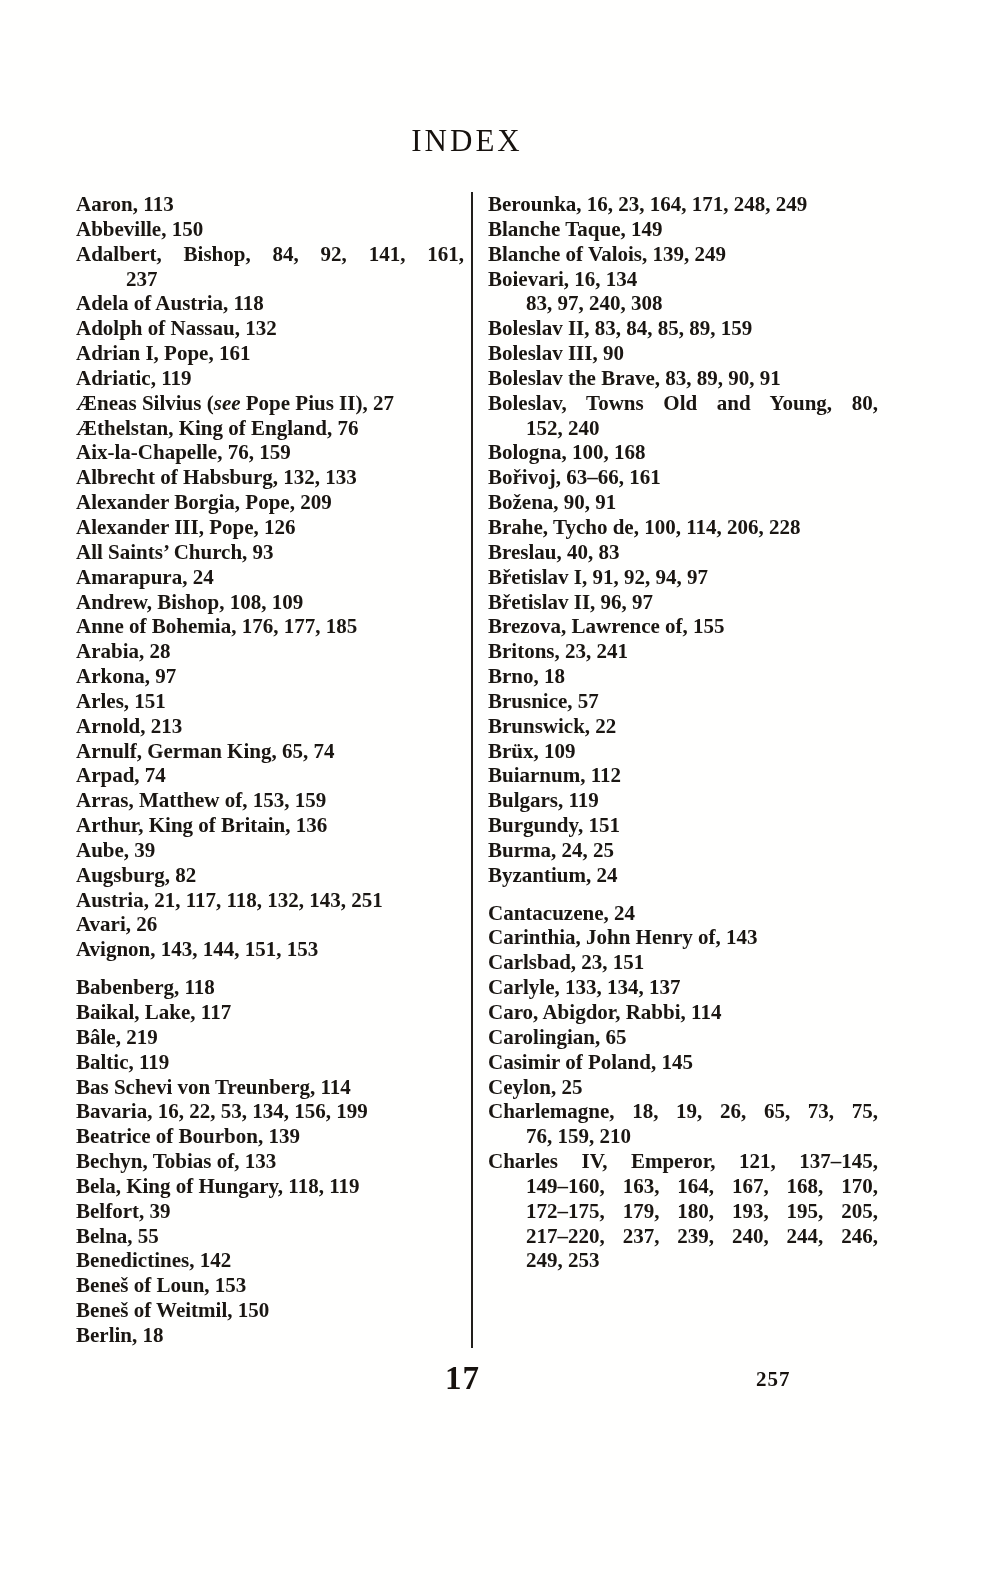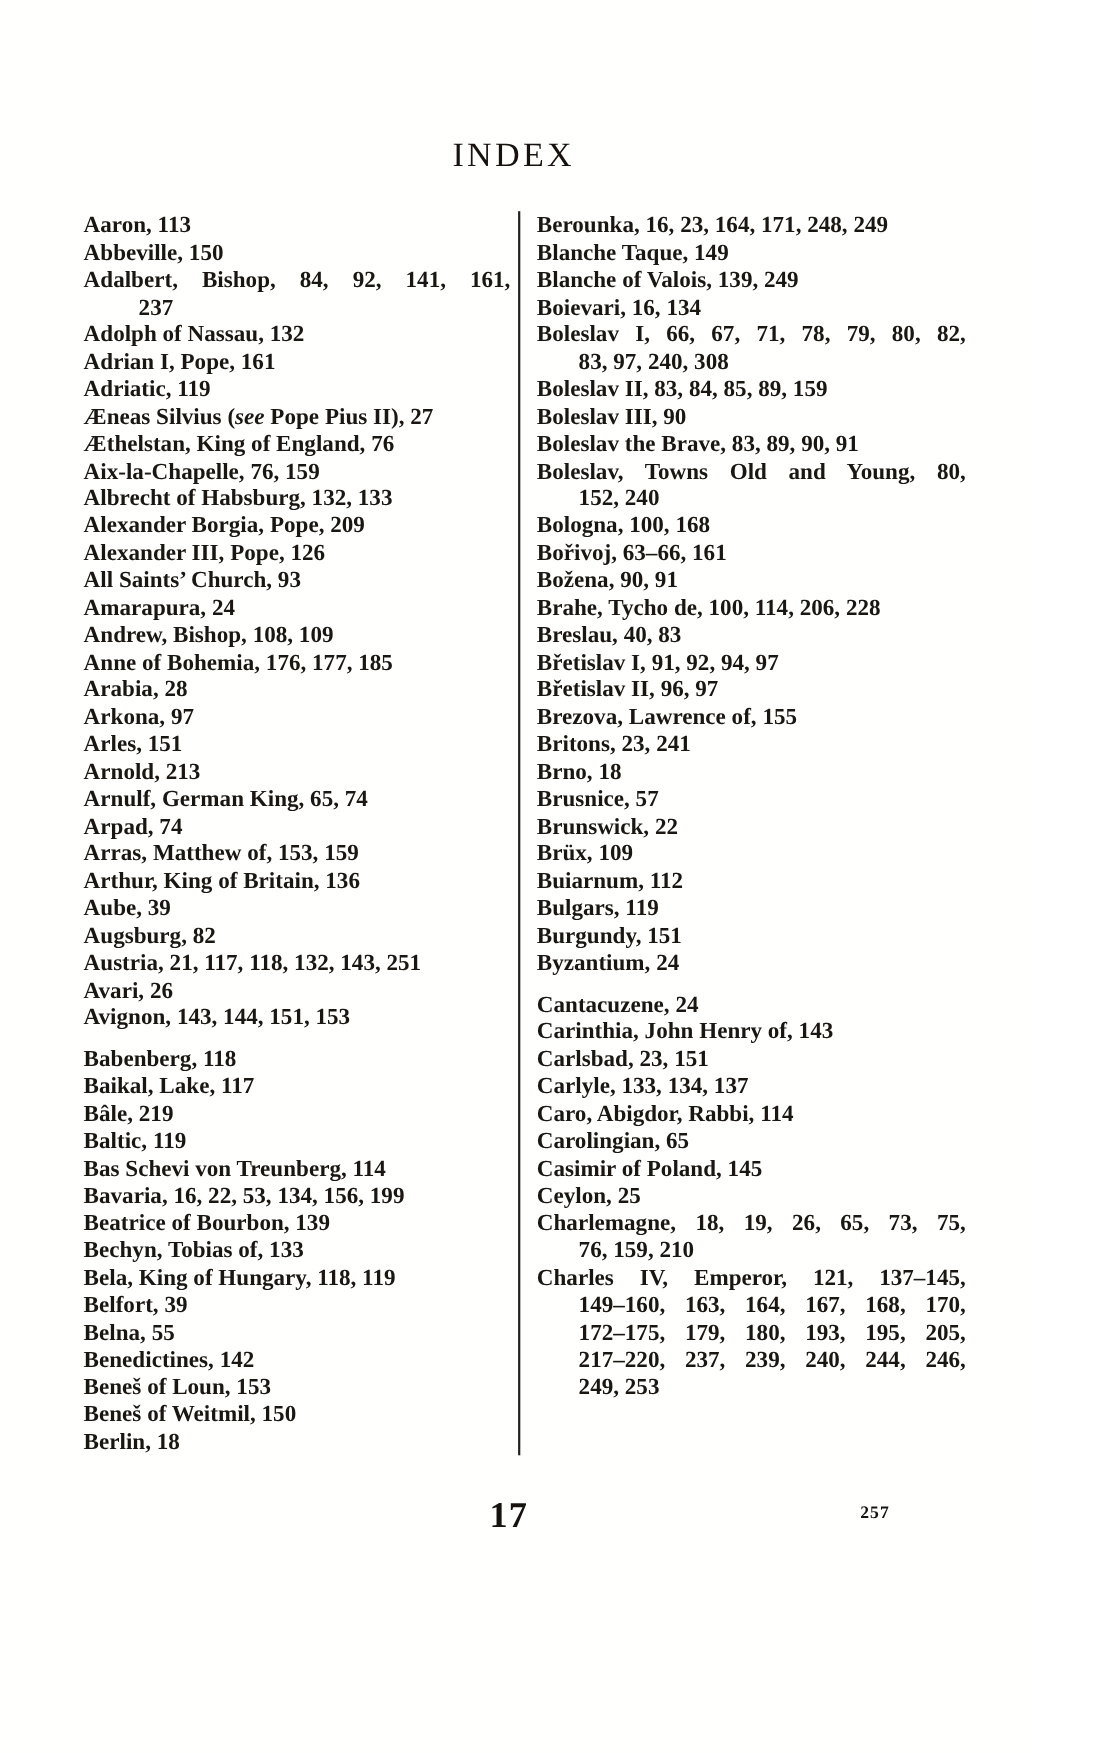--- a/index.html
+++ b/index.html
@@ -27,37 +27,38 @@
   .entry.just{white-space:normal;text-align:justify;text-align-last:justify;}
   .col.left .entry.cont{padding-left:50px;}
   .col.right .entry.cont{padding-left:38px;}
   .entry.gap{margin-top:13px;}
   .it{font-style:italic;}
   .sig{
     position:absolute;left:445px;top:1360px;
     font-size:33px;font-weight:bold;color:#17120e;letter-spacing:1px;
   }
   .pageno{
-    position:absolute;left:782px;top:1367px;
-    font-size:16px;font-weight:bold;color:#17120e;letter-spacing:1px;
+    position:absolute;left:756px;top:1367px;
+    font-size:21px;font-weight:bold;color:#17120e;letter-spacing:1px;
   }
 </style>
 </head>
 <body>
 
 <div class="page">
 
   <h1 class="title">INDEX</h1>
 
   <div class="columns">
     <div class="col left">
         <div class="entry">Aaron, 113</div>
         <div class="entry">Abbeville, 150</div>
         <div class="entry just">Adalbert, Bishop, 84, 92, 141, 161,</div>
         <div class="entry cont">237</div>
+        <div class="entry">Adela of Austria, 118</div>
         <div class="entry">Adolph of Nassau, 132</div>
         <div class="entry">Adrian I, Pope, 161</div>
         <div class="entry">Adriatic, 119</div>
         <div class="entry"><span>Æneas Silvius (</span><span class="it">see</span><span> Pope Pius II), 27</span></div>
         <div class="entry">Æthelstan, King of England, 76</div>
         <div class="entry">Aix-la-Chapelle, 76, 159</div>
         <div class="entry">Albrecht of Habsburg, 132, 133</div>
         <div class="entry">Alexander Borgia, Pope, 209</div>
         <div class="entry">Alexander III, Pope, 126</div>
         <div class="entry">All Saints’ Church, 93</div>
@@ -92,21 +93,20 @@
         <div class="entry">Beneš of Loun, 153</div>
         <div class="entry">Beneš of Weitmil, 150</div>
         <div class="entry">Berlin, 18</div>
       </div>
     <div class="divider"></div>
     <div class="col right">
         <div class="entry">Berounka, 16, 23, 164, 171, 248, 249</div>
         <div class="entry">Blanche Taque, 149</div>
         <div class="entry">Blanche of Valois, 139, 249</div>
         <div class="entry">Boievari, 16, 134</div>
-        <div class="entry just">Boleslav I, 66, 67, 71, 78, 79, 80, 82,</div>
         <div class="entry cont">83, 97, 240, 308</div>
         <div class="entry">Boleslav II, 83, 84, 85, 89, 159</div>
         <div class="entry">Boleslav III, 90</div>
         <div class="entry">Boleslav the Brave, 83, 89, 90, 91</div>
         <div class="entry just">Boleslav, Towns Old and Young, 80,</div>
         <div class="entry cont">152, 240</div>
         <div class="entry">Bologna, 100, 168</div>
         <div class="entry">Bořivoj, 63–66, 161</div>
         <div class="entry">Božena, 90, 91</div>
         <div class="entry">Brahe, Tycho de, 100, 114, 206, 228</div>
@@ -115,20 +115,21 @@
         <div class="entry">Břetislav II, 96, 97</div>
         <div class="entry">Brezova, Lawrence of, 155</div>
         <div class="entry">Britons, 23, 241</div>
         <div class="entry">Brno, 18</div>
         <div class="entry">Brusnice, 57</div>
         <div class="entry">Brunswick, 22</div>
         <div class="entry">Brüx, 109</div>
         <div class="entry">Buiarnum, 112</div>
         <div class="entry">Bulgars, 119</div>
         <div class="entry">Burgundy, 151</div>
+        <div class="entry">Burma, 24, 25</div>
         <div class="entry">Byzantium, 24</div>
         <div class="entry gap">Cantacuzene, 24</div>
         <div class="entry">Carinthia, John Henry of, 143</div>
         <div class="entry">Carlsbad, 23, 151</div>
         <div class="entry">Carlyle, 133, 134, 137</div>
         <div class="entry">Caro, Abigdor, Rabbi, 114</div>
         <div class="entry">Carolingian, 65</div>
         <div class="entry">Casimir of Poland, 145</div>
         <div class="entry">Ceylon, 25</div>
         <div class="entry just">Charlemagne, 18, 19, 26, 65, 73, 75,</div>

